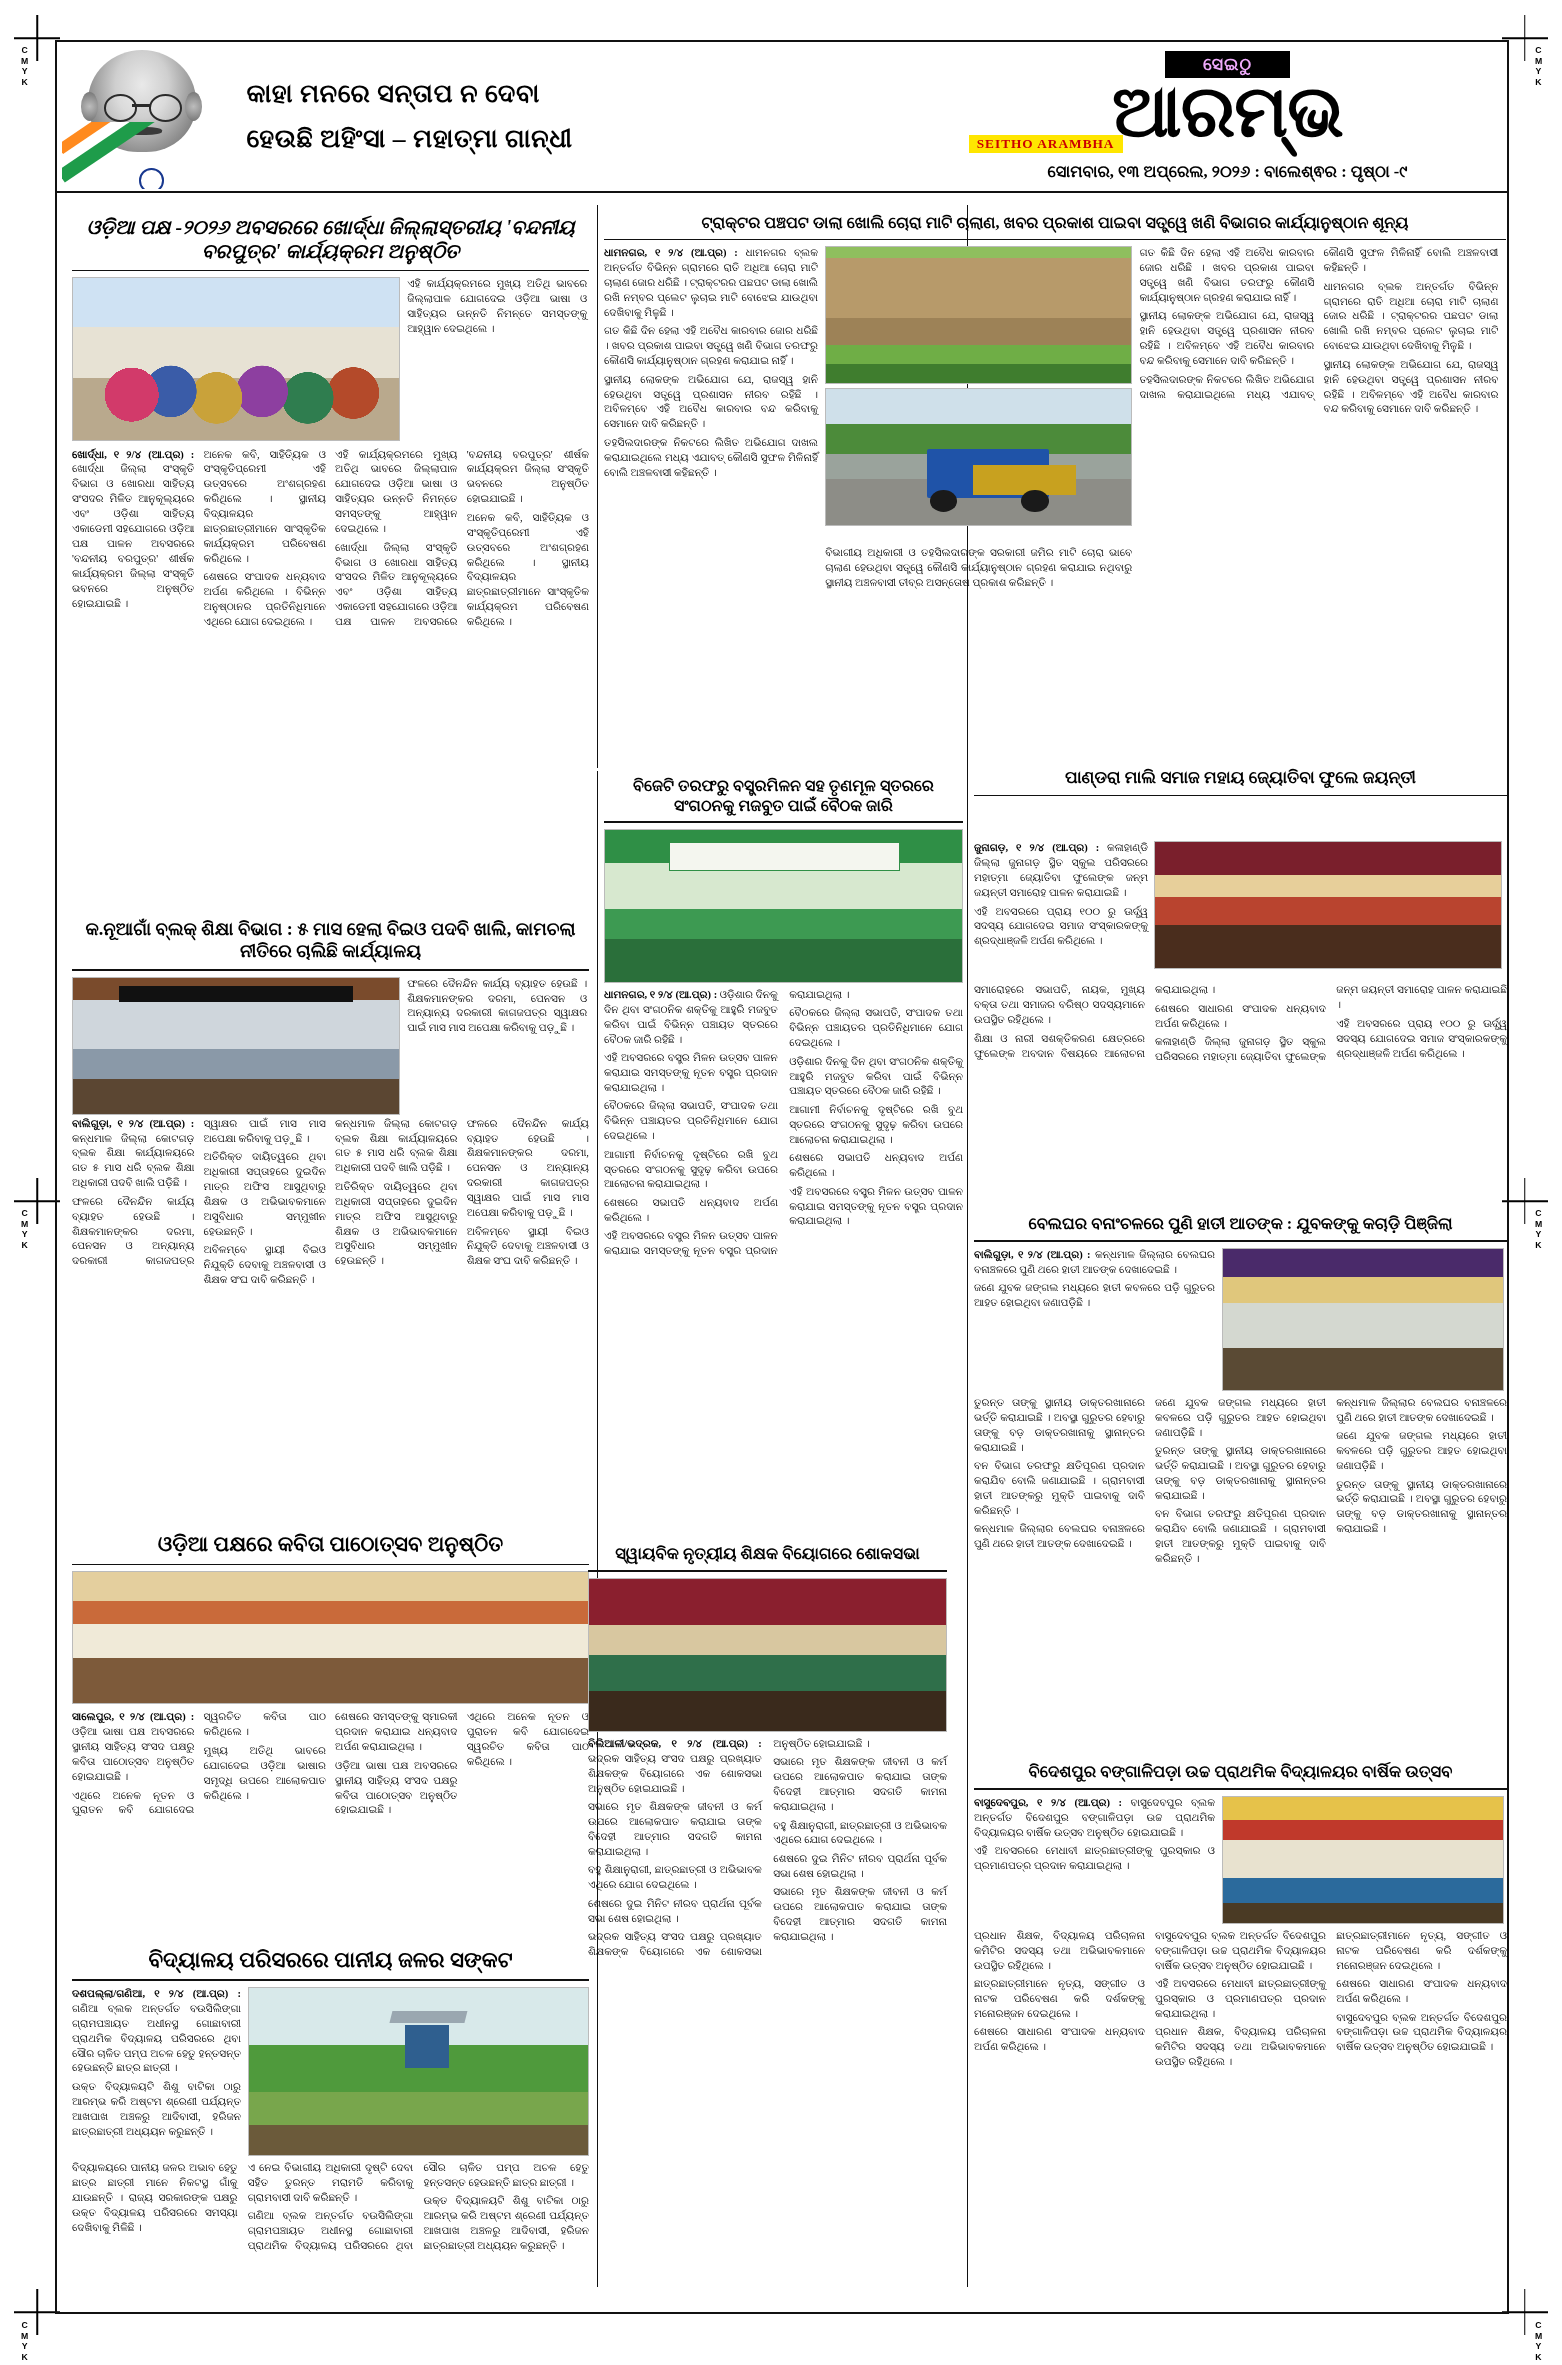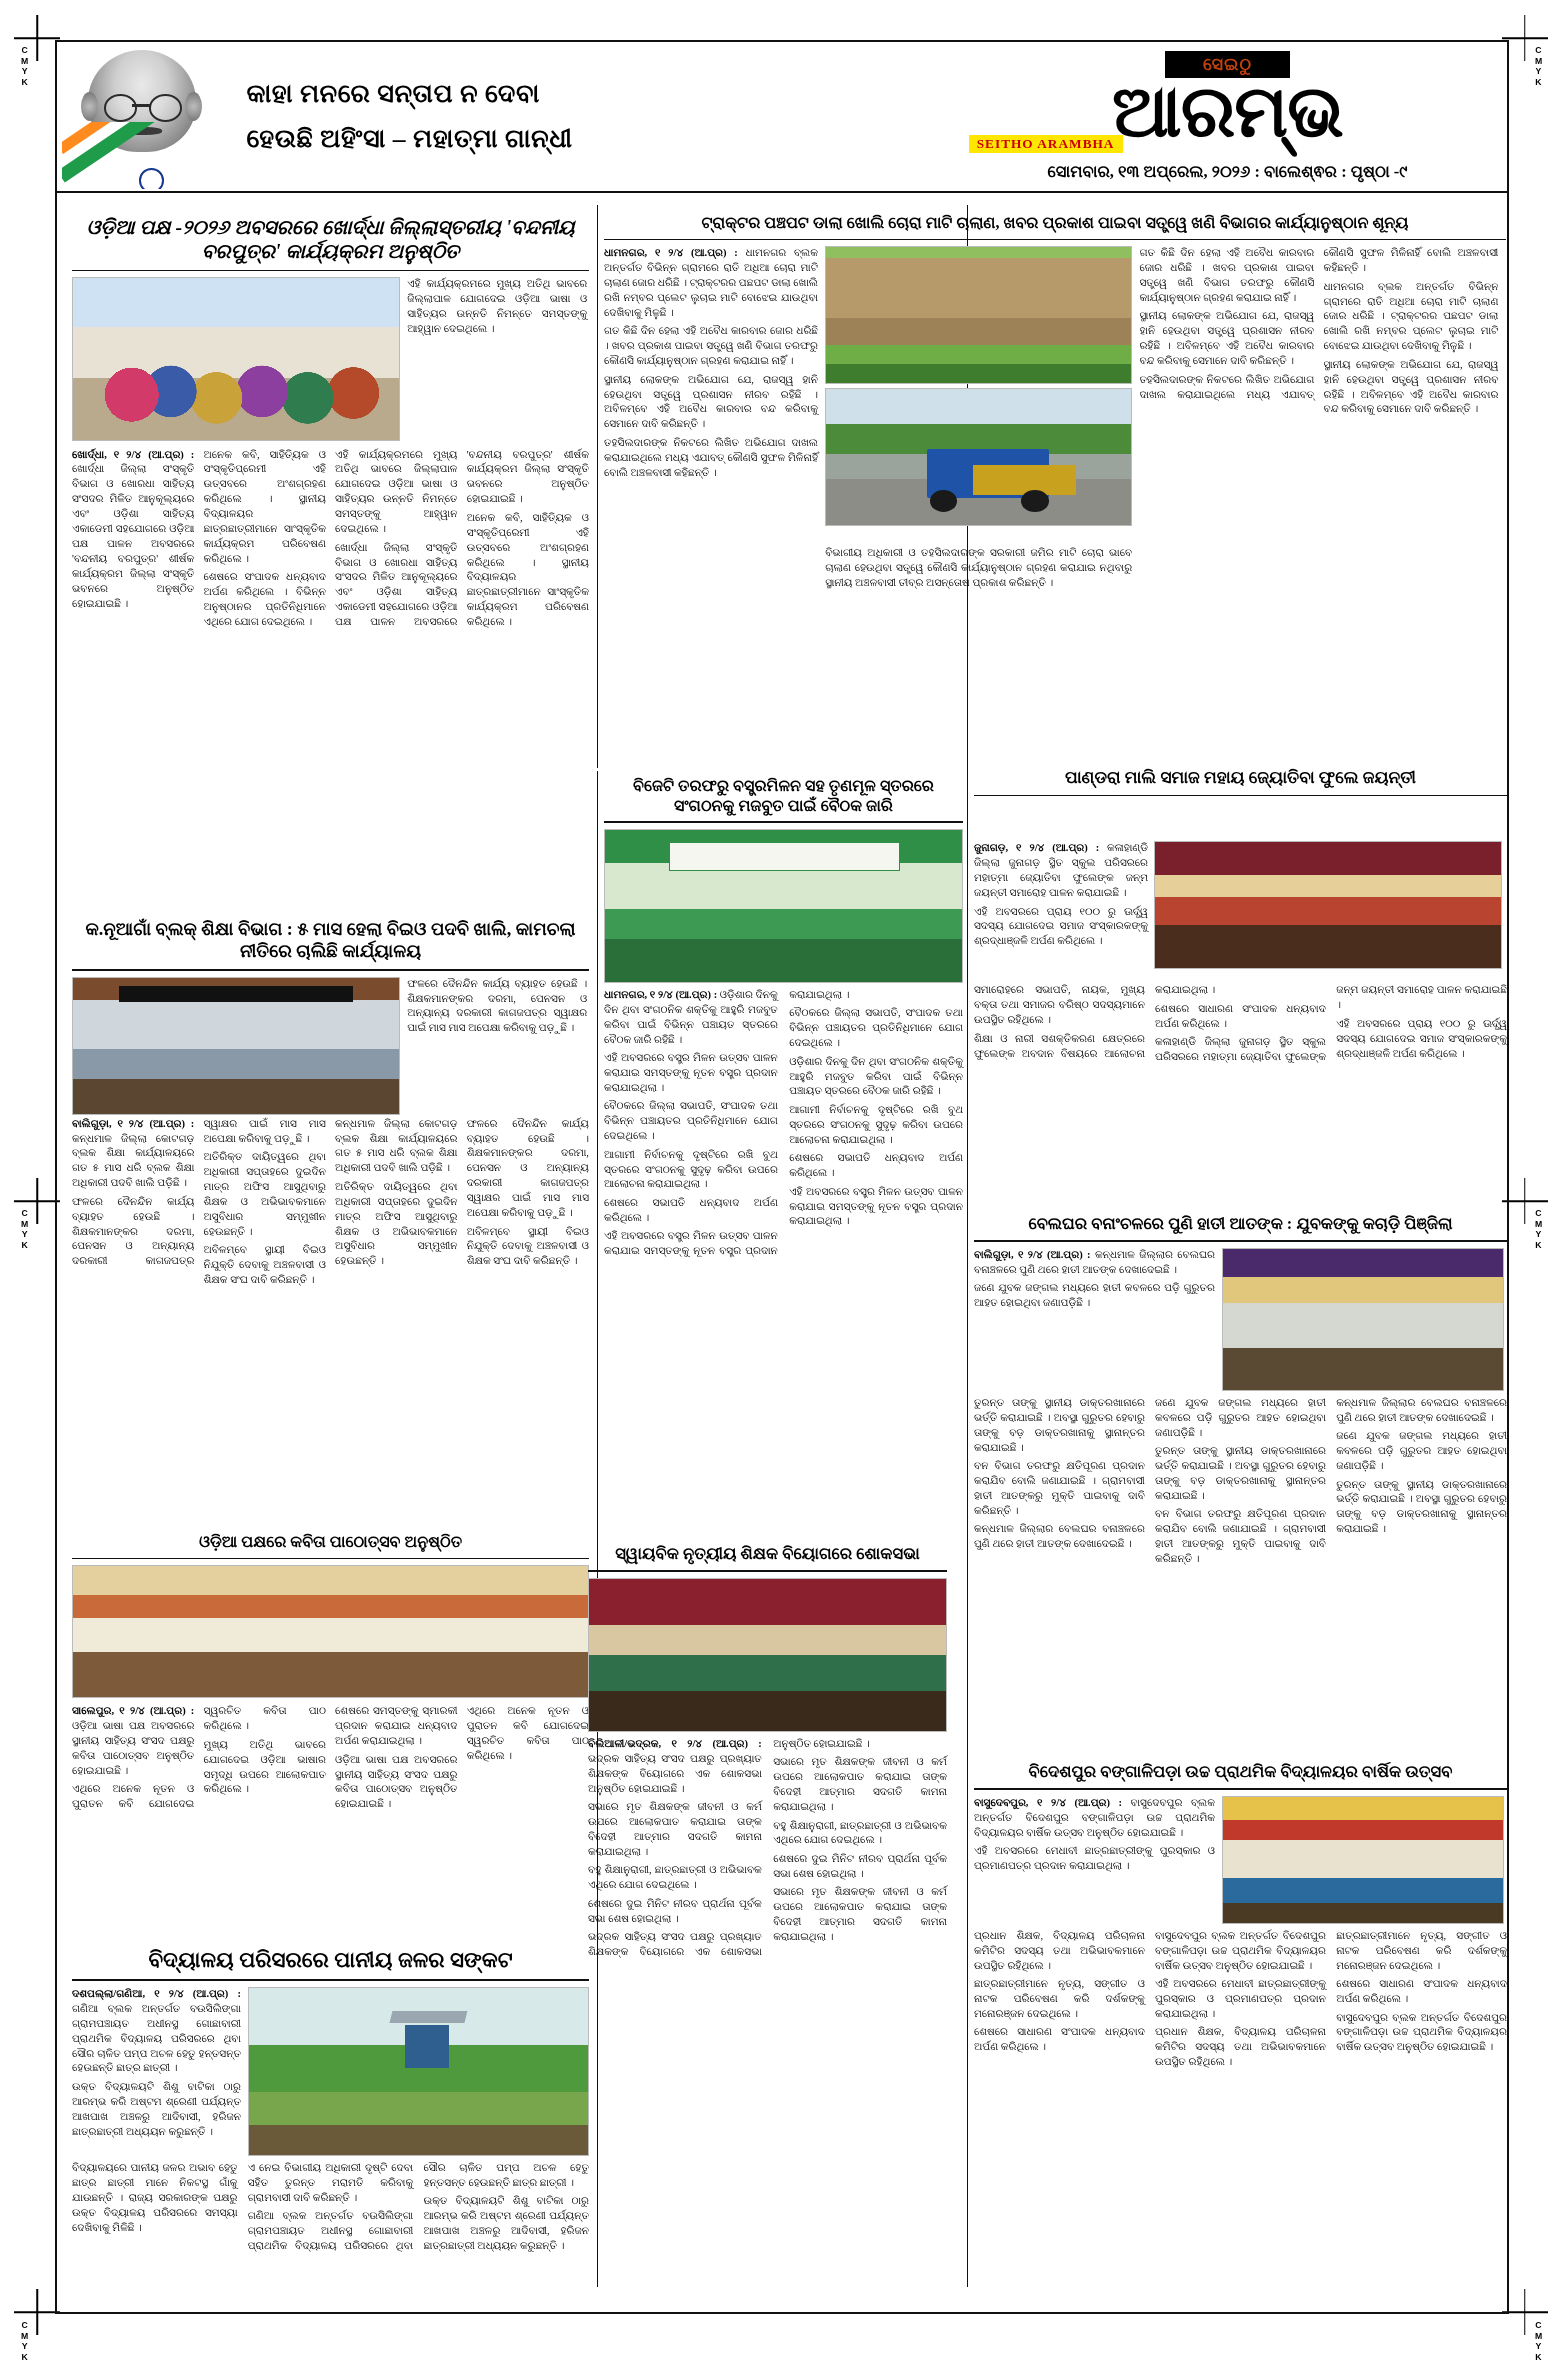--- a/index.html
+++ b/index.html
@@ -50,21 +50,21 @@
   .gandhi .flag{position:absolute;left:5.1px;top:77px;width:154px;height:67px;overflow:hidden;}
   .gandhi .fl-s{position:absolute;width:184px;height:14.3px;transform:rotate(-34deg);transform-origin:left top;}
   .gandhi .fl-o{left:-5.1px;top:22.5px;background:#FF8A1E;}
   .gandhi .fl-w{left:-5.1px;top:36px;background:#ffffff;}
   .gandhi .fl-g{left:-5.1px;top:49px;background:#1E9C4A;}
   .gandhi .chakra{position:absolute;left:77px;top:46px;width:20.5px;height:20.5px;border:2px solid #18388f;border-radius:50%;}
   .quote{flex:1;padding-left:20.5px;display:flex;flex-direction:column;justify-content:center;gap:14.3px;}
   .quote div{font-size:25.6px;font-weight:700;letter-spacing:0.5px;}
 
   .mh-right{flex:1;display:flex;flex-direction:column;align-items:center;justify-content:center;border-left:0;}
-  .logo-top{background:#000;color:#c2410c;font-size:17.4px;font-weight:700;padding:3.1px 38px;letter-spacing:1px;}
+  .logo-top{background:#000;color:#f0abfc;font-size:17.4px;font-weight:700;padding:3.1px 38px;letter-spacing:1px;}
   .logo-main{font-size:72px;font-weight:900;line-height:1.02;letter-spacing:-1px;position:relative;margin-top:-2px;}
   .logo-rom{background:#FFE600;color:#CC0000;font-size:13.3px;font-weight:900;letter-spacing:1px;padding:1px 8.2px;
             position:relative;margin-top:-15.4px;align-self:flex-start;margin-left:20.5px;}
   .dateline{font-size:16.4px;font-weight:700;margin-top:9.2px;}
   .mh-rule{position:absolute;left:57px;top:191px;width:1450px;height:2px;background:#111;}
 
   
   .hl{font-weight:700;text-align:center;line-height:1.22;}
   .body{font-size:10.5px;line-height:1.42;text-align:justify;hyphens:none;}
   .body p{margin:0 0 3.6px 0;}
@@ -307,21 +307,21 @@
       <p>ଜଣେ ଯୁବକ ଜଙ୍ଗଲ ମଧ୍ୟରେ ହାତୀ କବଳରେ ପଡ଼ି ଗୁରୁତର ଆହତ ହୋଇଥିବା ଜଣାପଡ଼ିଛି ।</p>
       <p>ତୁରନ୍ତ ତାଙ୍କୁ ସ୍ଥାନୀୟ ଡାକ୍ତରଖାନାରେ ଭର୍ତ୍ତି କରାଯାଇଛି । ଅବସ୍ଥା ଗୁରୁତର ହେବାରୁ ତାଙ୍କୁ ବଡ଼ ଡାକ୍ତରଖାନାକୁ ସ୍ଥାନାନ୍ତର କରାଯାଇଛି ।</p>
       <p>ବନ ବିଭାଗ ତରଫରୁ କ୍ଷତିପୂରଣ ପ୍ରଦାନ କରାଯିବ ବୋଲି ଜଣାଯାଇଛି । ଗ୍ରାମବାସୀ ହାତୀ ଆତଙ୍କରୁ ମୁକ୍ତି ପାଇବାକୁ ଦାବି କରିଛନ୍ତି ।</p>
       <p>କନ୍ଧମାଳ ଜିଲ୍ଲାର ବେଲଘର ବନାଞ୍ଚଳରେ ପୁଣି ଥରେ ହାତୀ ଆତଙ୍କ ଦେଖାଦେଇଛି ।</p>
       <p>ଜଣେ ଯୁବକ ଜଙ୍ଗଲ ମଧ୍ୟରେ ହାତୀ କବଳରେ ପଡ଼ି ଗୁରୁତର ଆହତ ହୋଇଥିବା ଜଣାପଡ଼ିଛି ।</p>
       <p>ତୁରନ୍ତ ତାଙ୍କୁ ସ୍ଥାନୀୟ ଡାକ୍ତରଖାନାରେ ଭର୍ତ୍ତି କରାଯାଇଛି । ଅବସ୍ଥା ଗୁରୁତର ହେବାରୁ ତାଙ୍କୁ ବଡ଼ ଡାକ୍ତରଖାନାକୁ ସ୍ଥାନାନ୍ତର କରାଯାଇଛି ।</p>
     </div>
   </div>
 
   <div class="blk" style="left:72px;top:1532px;width:517px;">
-    <div class="hl" style="font-size:16px;">ଓଡ଼ିଆ ପକ୍ଷରେ କବିତା ପାଠୋତ୍ସବ ଅନୁଷ୍ଠିତ</div>
+    <div class="hl" style="font-size:21px;">ଓଡ଼ିଆ ପକ୍ଷରେ କବିତା ପାଠୋତ୍ସବ ଅନୁଷ୍ଠିତ</div>
     <div class="hr"></div>
     <div class="photo ph-poem" style="width:517px;height:133px;"></div>
     <div class="body cols4" style="margin-top:6.1px;">
       <p><b>ସାଲେପୁର, ୧ ୨/୪ (ଆ.ପ୍ର) :</b>
          <span>ଓଡ଼ିଆ ଭାଷା ପକ୍ଷ ଅବସରରେ ସ୍ଥାନୀୟ ସାହିତ୍ୟ ସଂସଦ ପକ୍ଷରୁ କବିତା ପାଠୋତ୍ସବ ଅନୁଷ୍ଠିତ ହୋଇଯାଇଛି ।</span></p>
       <p>ଏଥିରେ ଅନେକ ନୂତନ ଓ ପୁରାତନ କବି ଯୋଗଦେଇ ସ୍ୱରଚିତ କବିତା ପାଠ କରିଥିଲେ ।</p>
       <p>ମୁଖ୍ୟ ଅତିଥି ଭାବରେ ଯୋଗଦେଇ ଓଡ଼ିଆ ଭାଷାର ସମୃଦ୍ଧି ଉପରେ ଆଲୋକପାତ କରିଥିଲେ ।</p>
       <p>ଶେଷରେ ସମସ୍ତଙ୍କୁ ସ୍ମାରକୀ ପ୍ରଦାନ କରାଯାଇ ଧନ୍ୟବାଦ ଅର୍ପଣ କରାଯାଇଥିଲା ।</p>
       <p>ଓଡ଼ିଆ ଭାଷା ପକ୍ଷ ଅବସରରେ ସ୍ଥାନୀୟ ସାହିତ୍ୟ ସଂସଦ ପକ୍ଷରୁ କବିତା ପାଠୋତ୍ସବ ଅନୁଷ୍ଠିତ ହୋଇଯାଇଛି ।</p>
       <p>ଏଥିରେ ଅନେକ ନୂତନ ଓ ପୁରାତନ କବି ଯୋଗଦେଇ ସ୍ୱରଚିତ କବିତା ପାଠ କରିଥିଲେ ।</p>

